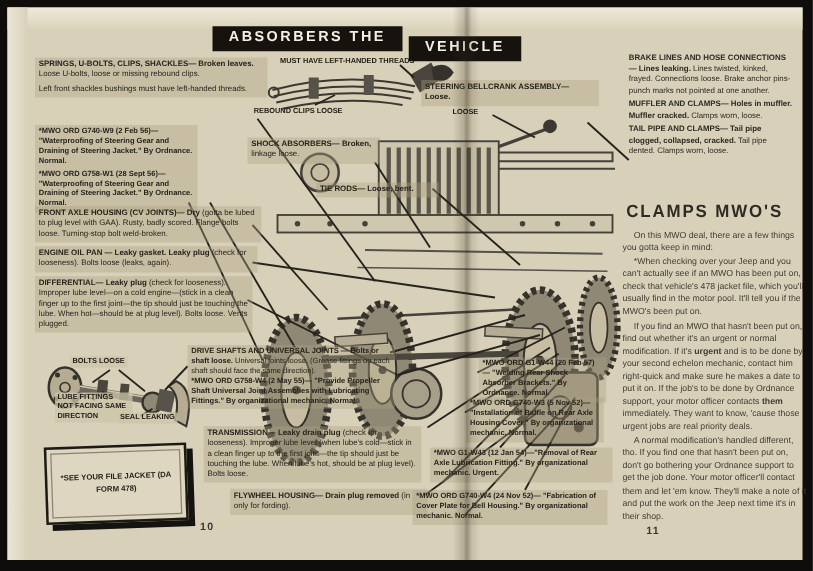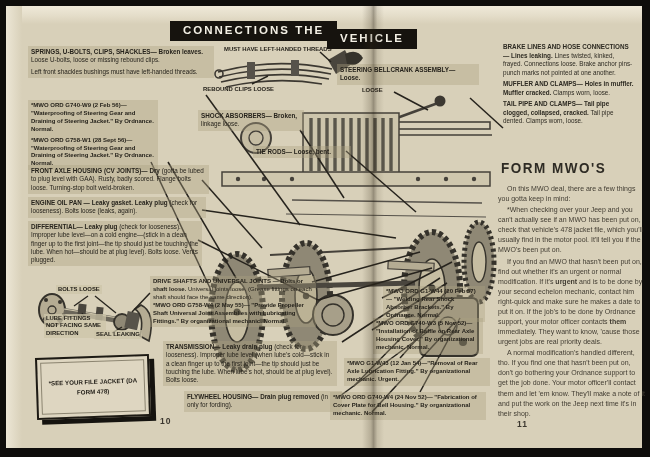--- a/index.html
+++ b/index.html
@@ -177,21 +177,21 @@
       <line x1="340" y1="396" x2="430" y2="330"></line>
       <line x1="372" y1="412" x2="455" y2="322"></line>
       <line x1="382" y1="298" x2="452" y2="262"></line>
       <line x1="372" y1="330" x2="447" y2="283"></line>
       <line x1="400" y1="358" x2="452" y2="300"></line>
       <line x1="420" y1="392" x2="460" y2="318"></line>
       <line x1="503" y1="128" x2="470" y2="98"></line>
     </g>
   </svg>
 
-  <div class="banner" style="left:170px;top:21px;">CONNECTIONS THE</div>
+  <div class="banner" style="left:170px;top:21px;">ABSORBERS THE</div>
   <div class="banner" style="left:327px;top:29px;">VEHICLE</div>
 
   <div>
     <div class="blk" style="left:28px;top:46px;width:180px;">
       <div><span class="lead">SPRINGS, U-BOLTS, CLIPS, SHACKLES—</span>
         <span class="b">Broken leaves.</span>
         <span>Loose U-bolts, loose or missing rebound clips.</span></div>
       <div class="p2">Left front shackles bushings must have left-handed threads.</div>
     </div>
 
@@ -282,21 +282,21 @@
         <span class="b">Holes in muffler. Muffler cracked.</span>
         <span>Clamps worn, loose.</span>
       </div>
       <div class="seg">
         <span class="lead">TAIL PIPE AND CLAMPS—</span>
         <span class="b">Tail pipe clogged, collapsed, cracked.</span>
         <span>Tail pipe dented. Clamps worn, loose.</span>
       </div>
     </div>
 
-    <div class="mwos-heading">FORM MWO'S</div>
+    <div class="mwos-heading">CLAMPS MWO'S</div>
 
     <div class="para-col">
       <p>On this MWO deal, there are a few things you gotta keep in mind:</p>
       <p>*When checking over your Jeep and you can't actually see if an MWO has been put on, check that vehicle's 478 jacket file, which you'll usually find in the motor pool. It'll tell you if the MWO's been put on.</p>
       <p><span>If you find an MWO that hasn't been put on, find out whether it's an urgent or normal modification. If it's </span><span class="b">urgent</span><span> and is to be done by your second echelon mechanic, contact him right-quick and make sure he makes a date to put it on. If the job's to be done by Ordnance support, your motor officer contacts </span><span class="b">them</span><span> immediately. They want to know, 'cause those urgent jobs are real priority deals.</span></p>
       <p>A normal modification's handled different, tho. If you find one that hasn't been put on, don't go bothering your Ordnance support to get the job done. Your motor officer'll contact them and let 'em know. They'll make a note of it and put the work on the Jeep next time it's in their shop.</p>
     </div>
 
     <div class="blk b" style="left:383px;top:286px;width:96px;font-size:6px;font-weight:700;">*MWO ORD G1-W44 (20 Feb 57) — "Welding Rear Shock Absorber Brackets." By Ordnance. Normal.</div>
     <div class="blk b" style="left:373px;top:318px;width:104px;font-size:6px;font-weight:700;">*MWO ORD G740-W3 (5 Nov 52)— "Installation of Baffle on Rear Axle Housing Cover." By organizational mechanic. Normal.</div>

